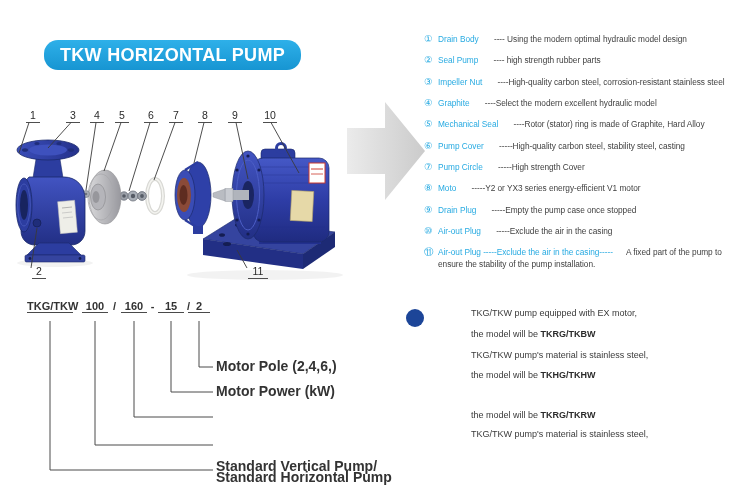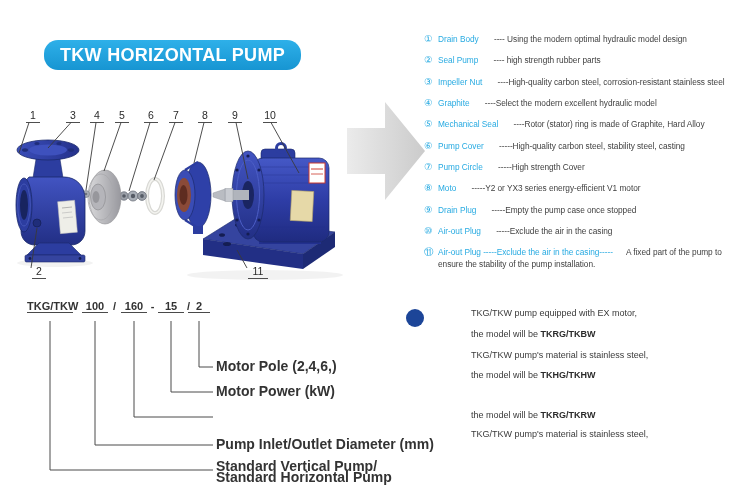--- a/index.html
+++ b/index.html
@@ -289,21 +289,20 @@
     <span class="mseg u" style="left:62px;width:26px">100</span>
     <span class="mseg" style="left:90px;width:9px">/</span>
     <span class="mseg u" style="left:101px;width:26px">160</span>
     <span class="mseg" style="left:129px;width:7px">-</span>
     <span class="mseg u" style="left:138px;width:26px">15</span>
     <span class="mseg" style="left:164px;width:9px">/</span>
     <span class="mseg u" style="left:168px;width:22px">2</span>
 
     <span class="mlabel" style="top:63px">Motor Pole (2,4,6,)</span>
     <span class="mlabel" style="top:88px">Motor Power (kW)</span>
-    <span class="mlabel" style="top:141px">Pump Inlet/Outlet Diameter (mm)</span>
     <span class="mlabel" style="top:163px">Standard Vertical Pump/</span>
     <span class="mlabel" style="top:174px">Standard Horizontal Pump</span>
   </div>
 
   <div class="variants">
     <div class="bullet"></div>
     <div class="vline" style="top:2px"><span>TKG/TKW pump equipped with EX motor,</span><b></b></div>
     <div class="vline" style="top:23px"><span>the model will be </span><b>TKRG/TKBW</b></div>
     <div class="vline" style="top:44px"><span>TKG/TKW pump's material is stainless steel,</span><b></b></div>
     <div class="vline" style="top:64px"><span>the model will be </span><b>TKHG/TKHW</b></div>

